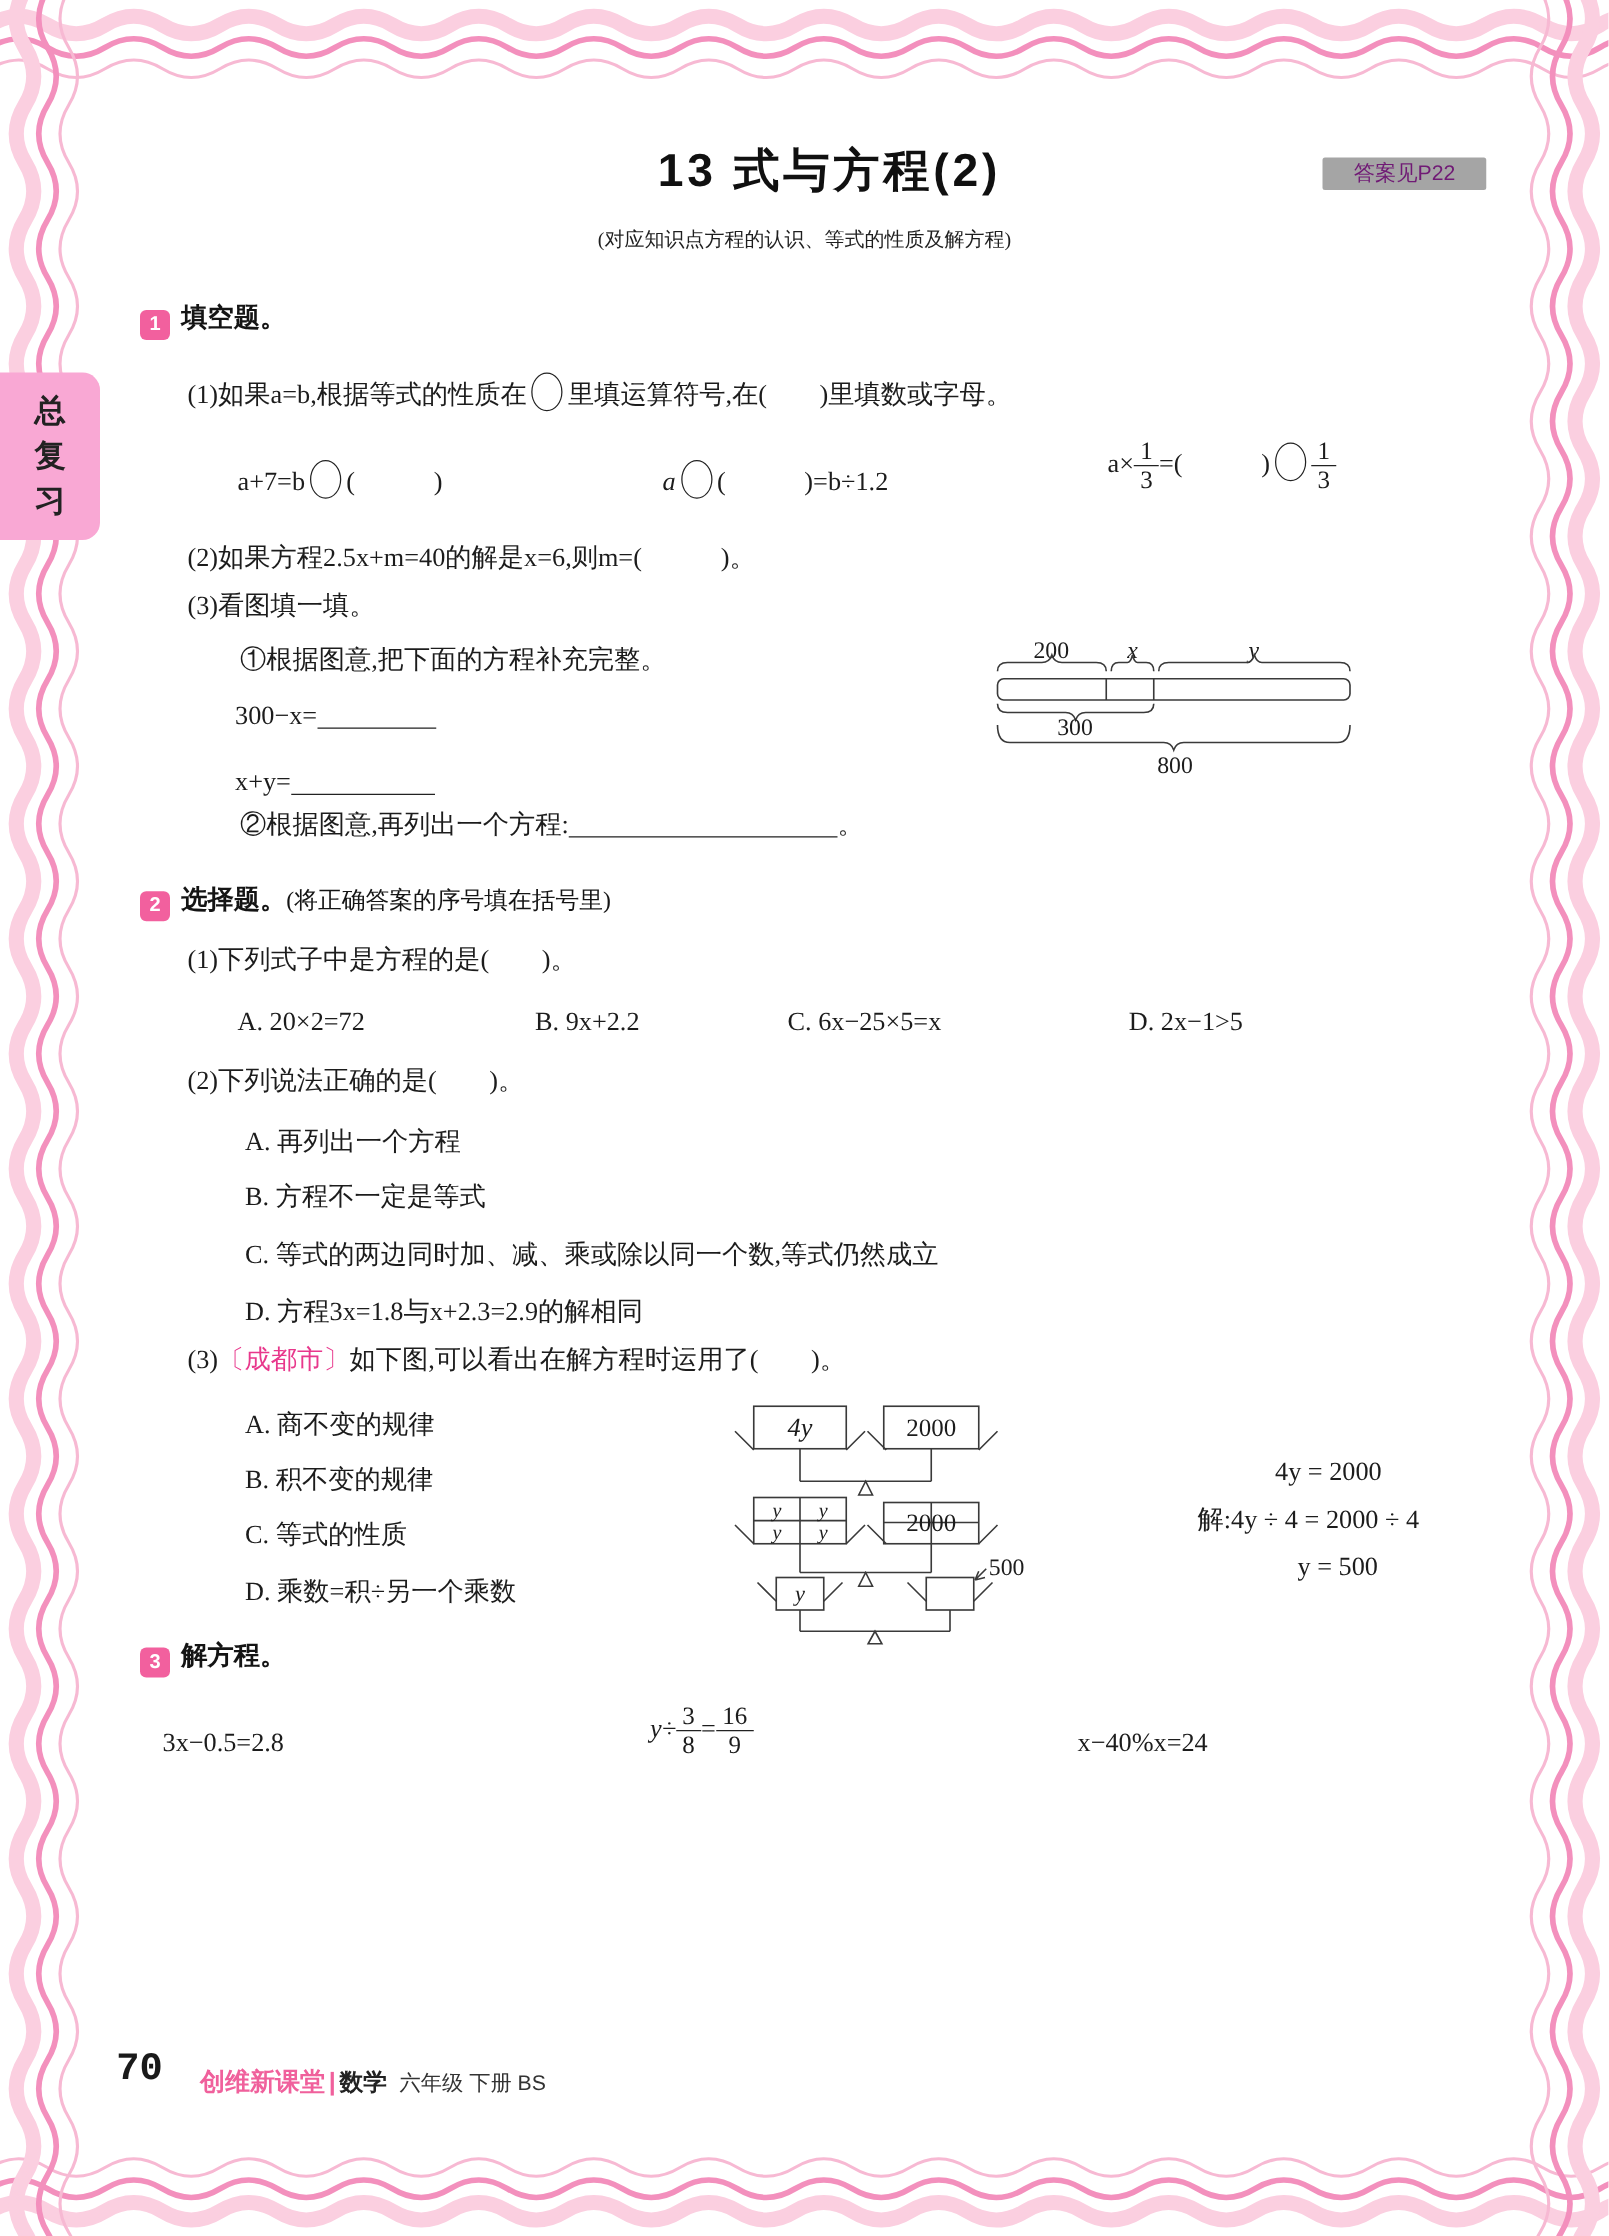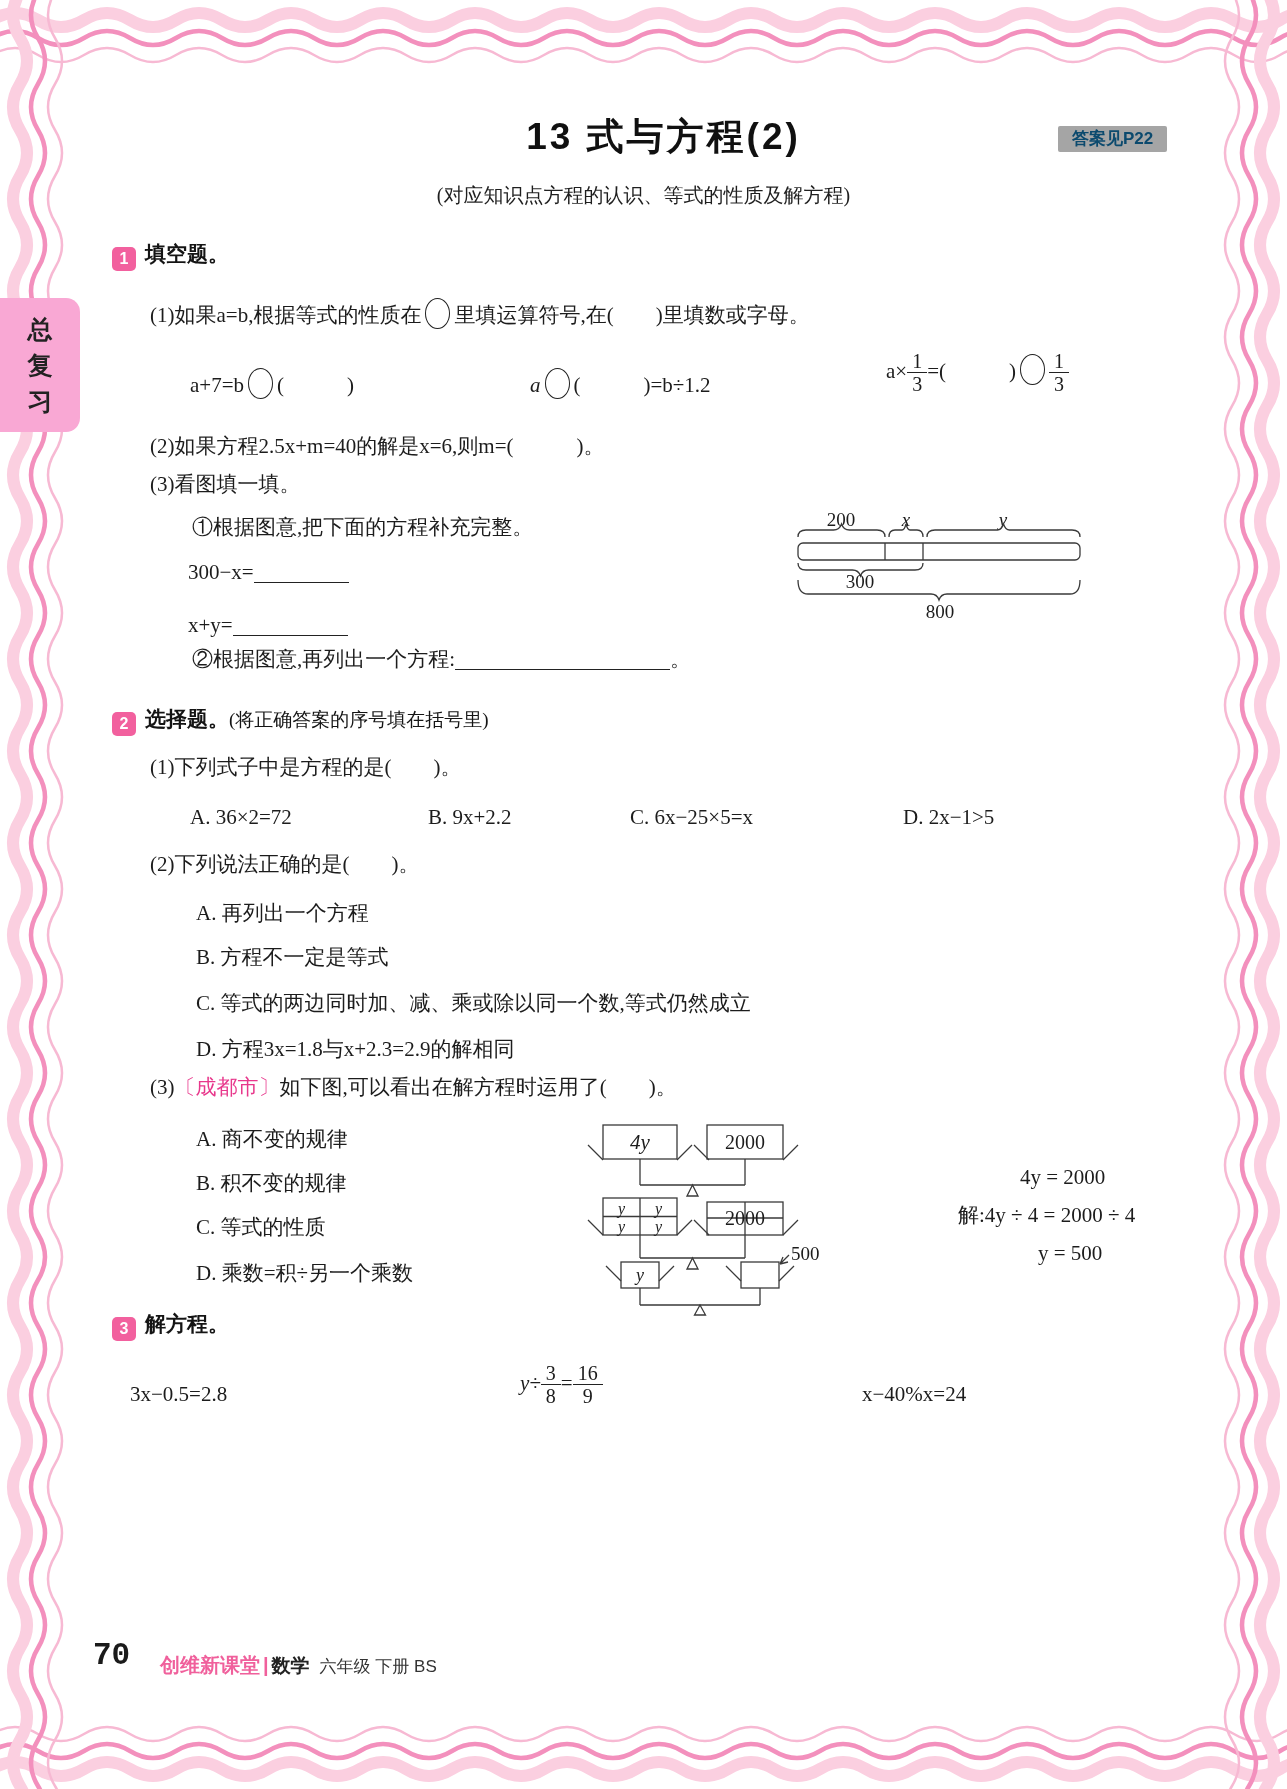--- a/index.html
+++ b/index.html
@@ -14,24 +14,24 @@
   .wave-mid{fill:none;stroke:#f390bd;stroke-width:4.5;stroke-linecap:round;}
   .wave-thin{fill:none;stroke:#f7b9d3;stroke-width:2.5;stroke-linecap:round;}
   
   #side-tab{position:absolute;left:0;top:298px;width:80px;height:134px;background:#f9a8d4;
             border-radius:0 14px 14px 0;z-index:3;display:flex;align-items:center;justify-content:center;}
   #side-tab .vtxt{width:28px;line-height:1.45;font-family:"Liberation Sans",sans-serif;font-weight:bold;
             font-size:25px;color:#222;word-break:break-all;white-space:normal;text-align:center;}
   
   #page-title{left:0;right:0;top:112px;text-align:center;font-family:"Liberation Sans",sans-serif;
             font-weight:bold;font-size:37px;letter-spacing:3px;color:#101010;z-index:2;padding-left:40px;}
-  #answer-badge{left:1058px;top:126px;background:#a5a5a5;color:#0c4a6e;z-index:2;
-            font-family:"Liberation Sans",sans-serif;font-weight:bold;font-size:17px;line-height:26px;
-            padding:0 14px;border-radius:2px;}
-  #subtitle{left:0;right:0;top:182px;text-align:center;font-size:20px;color:#1f1f1f;z-index:2;}
+  #answer-badge{left:1058px;top:126px;background:#a5a5a5;color:#701a75;z-index:2;
+            font-family:"Liberation Sans",sans-serif;font-weight:normal;font-size:17px;line-height:26px;
+            padding:0 25px;border-radius:2px;}
+  #subtitle{left:0;right:0;top:182px;text-align:center;font-size:16px;color:#1f1f1f;z-index:2;}
   
   .sec-head{font-family:"Liberation Sans",sans-serif;font-weight:bold;font-size:21px;color:#141414;z-index:2;}
   .num-badge{display:inline-block;width:24px;height:24px;background:#f2609e;color:#fff;border-radius:5px;
             text-align:center;font:bold 16px/24px "Liberation Sans",sans-serif;margin-right:9px;vertical-align:-3px;}
   .note{font-family:"Liberation Serif",serif;font-weight:normal;font-size:19px;}
   
   .circ{display:inline-block;width:23px;height:29px;border:1.5px solid #222;border-radius:50%;
             vertical-align:-7px;margin:0 4px;}
   .frac{display:inline-block;text-align:center;vertical-align:middle;line-height:1.12;font-size:20px;}
   .frac .fn{display:block;border-bottom:1.5px solid #222;padding:0 5px;}
@@ -163,21 +163,21 @@
     <path class="sk" d="M8,53 Q8,60 16,60 L62.5,60 Q68.5,60 70.5,66 Q72.5,60 78.5,60 L125,60 Q133,60 133,53"></path>
     <text x="70" y="78" text-anchor="middle" font-size="19">300</text>
     <path class="sk" d="M8,70 Q8,84 18,84 L141,84 Q147,84 149,90 Q151,84 157,84 L280,84 Q290,84 290,70"></path>
     <text x="150" y="108" text-anchor="middle" font-size="19">800</text>
   </svg>
 
   <div class="abs sec-head" id="s2-head">
     <span class="num-badge">2</span><span>选择题。</span><span class="note">(将正确答案的序号填在括号里)</span>
   </div>
   <div class="abs line" id="s2-q1">(1)下列式子中是方程的是(　　)。</div>
-  <div class="abs line" id="s2-q1-a">A. 36×2=72</div>
+  <div class="abs line" id="s2-q1-a">A. 20×2=72</div>
   <div class="abs line" id="s2-q1-b">B. 9x+2.2</div>
   <div class="abs line" id="s2-q1-c">C. 6x−25×5=x</div>
   <div class="abs line" id="s2-q1-d">D. 2x−1&gt;5</div>
   <div class="abs line" id="s2-q2">(2)下列说法正确的是(　　)。</div>
   <div class="abs line" id="s2-q2-a">A. 再列出一个方程</div>
   <div class="abs line" id="s2-q2-b">B. 方程不一定是等式</div>
   <div class="abs line" id="s2-q2-c">C. 等式的两边同时加、减、乘或除以同一个数,等式仍然成立</div>
   <div class="abs line" id="s2-q2-d">D. 方程3x=1.8与x+2.3=2.9的解相同</div>
   <div class="abs line" id="s2-q3">
     <span>(3)</span><span class="tag-pink">〔成都市〕</span><span>如下图,可以看出在解方程时运用了(　　)。</span>

